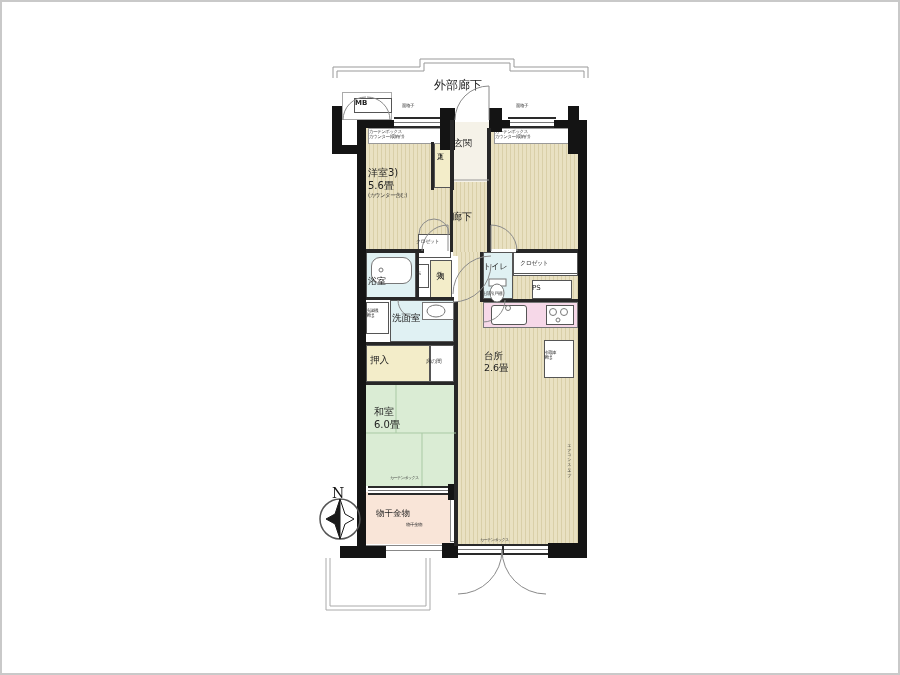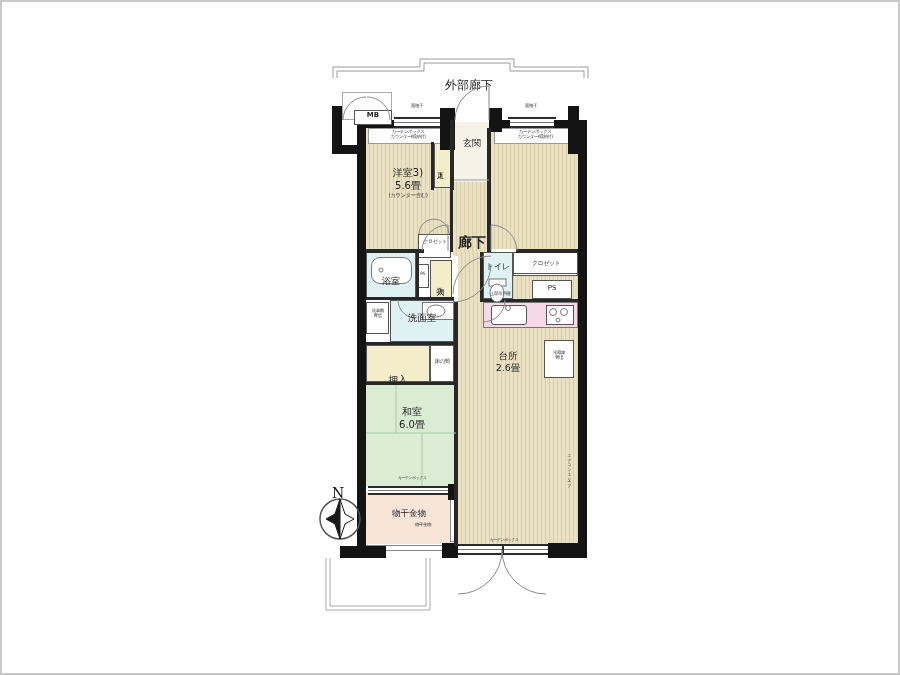--- a/index.html
+++ b/index.html
@@ -8,21 +8,21 @@
   .abs{position:absolute;box-sizing:border-box;}
   .floor{background:repeating-linear-gradient(90deg,#e9e1c2 0 3px,#d9cfa8 3px 4px);}
   .tatami{background:#daecd4;}
   .cyan{background:#e0f1f3;}
   .yellow{background:#f3edc9;}
   .peach{background:#f9e5d8;}
   .pink{background:#f6d8e8;}
   .wbox{background:#fff;border:1px solid #555;}
   .wall{background:#141414;}
   .iwall{background:#272727;}
-  .lbl{text-align:center;line-height:1.3;color:#222;}
+  .lbl{text-align:left;line-height:1.3;color:#222;}
   .tiny{font-size:5px;color:#333;letter-spacing:-0.5px;line-height:1.2;white-space:nowrap;}
   .vtext{writing-mode:vertical-rl;text-orientation:upright;letter-spacing:0;}
   .window{background:linear-gradient(#fff 40%,#777 40% 58%,#fff 58%);border-top:2px solid #2a2a2a;border-bottom:2px solid #2a2a2a;}
   svg{position:absolute;left:0;top:0;}
 </style>
 </head>
 <body>
 
 <div class="sheet">
 
@@ -95,21 +95,21 @@
   <div class="abs iwall" style="left:448px;top:188px;width:3px;height:62px;"></div>
   <div class="abs iwall" style="left:452px;top:300px;width:4px;height:244px;"></div>
   <div class="abs iwall" style="left:478px;top:250px;width:3px;height:50px;"></div>
   <div class="abs iwall" style="left:478px;top:297px;width:98px;height:3px;"></div>
   <div class="abs iwall" style="left:364px;top:295px;width:88px;height:3px;"></div>
   <div class="abs iwall" style="left:364px;top:340px;width:90px;height:3px;"></div>
   <div class="abs iwall" style="left:364px;top:380px;width:90px;height:3px;"></div>
   <div class="abs iwall" style="left:414px;top:250px;width:3px;height:47px;"></div>
 
   <div class="abs" style="left:340px;top:90px;width:50px;height:28px;background:#fff;border:1px solid #aaa;"></div>
-  <div class="abs wbox" style="left:352px;top:108px;width:38px;height:15px;">
+  <div class="abs wbox" style="left:352px;top:96px;width:38px;height:15px;">
     <div class="lbl" style="font-size:7px;font-weight:bold;">MB</div>
   </div>
 
   <svg width="900" height="675" viewBox="0 0 900 675">
     <g stroke="#999" fill="none" stroke-width="1">
       <path d="M331,76 L331,65 L418,65 L418,57 L512,57 L512,65 L586,65 L586,76"></path>
       <path d="M335,76 L335,69 L422,69 L422,61 L508,61 L508,69 L582,69 L582,76"></path>
     </g>
     <g stroke="#aaa" fill="none" stroke-width="1">
       <path d="M324,556 L324,608 L428,608 L428,556"></path>
@@ -157,21 +157,21 @@
     <line x1="452" y1="178" x2="487" y2="178" stroke="#999" stroke-width="1"></line>
   </svg>
 
   <div class="abs lbl" style="left:366px;top:164px;width:80px;font-size:10px;">
     <div>洋室3)</div>
     <div>5.6畳</div>
     <div class="tiny" style="font-size:5.5px;">(カウンター含む)</div>
   </div>
   <div class="abs lbl" style="left:452px;top:136px;width:36px;font-size:9px;">玄関</div>
   <div class="abs lbl vtext" style="left:434px;top:146px;font-size:6.5px;height:38px;">下足入</div>
-  <div class="abs lbl" style="left:450px;top:231px;width:40px;font-size:14px;font-weight:bold;">廊下</div>
+  <div class="abs lbl" style="left:450px;top:208px;width:40px;font-size:10px;">廊下</div>
   <div class="abs lbl tiny" style="left:414px;top:236px;width:38px;">クロゼット</div>
   <div class="abs lbl" style="left:366px;top:274px;width:46px;font-size:9px;">浴室</div>
   <div class="abs lbl tiny" style="left:414px;top:269px;width:13px;font-size:4.5px;">PS</div>
   <div class="abs lbl vtext" style="left:432px;top:263px;font-size:8px;height:32px;">物入</div>
   <div class="abs lbl" style="left:481px;top:260px;width:30px;font-size:8px;">トイレ</div>
   <div class="abs lbl tiny" style="left:480px;top:289px;width:36px;font-size:4.5px;">上部吊戸棚</div>
   <div class="abs lbl tiny" style="left:518px;top:257px;width:52px;font-size:6px;">クロゼット</div>
   <div class="abs lbl" style="left:530px;top:282px;width:40px;font-size:7px;">PS</div>
   <div class="abs lbl" style="left:482px;top:348px;width:48px;font-size:9.5px;">
     <div>台所</div>
@@ -179,21 +179,21 @@
   </div>
   <div class="abs lbl tiny" style="left:542px;top:348px;width:30px;font-size:4.5px;">
     <div>冷蔵庫</div>
     <div>置場</div>
   </div>
   <div class="abs lbl" style="left:390px;top:310px;width:60px;font-size:9.5px;">洗面室</div>
   <div class="abs lbl tiny" style="left:364px;top:306px;width:23px;font-size:4.5px;">
     <div>洗濯機</div>
     <div>置場</div>
   </div>
-  <div class="abs lbl" style="left:368px;top:352px;width:56px;font-size:9.5px;margin-top:20px;">押入</div>
+  <div class="abs lbl" style="left:368px;top:352px;width:56px;font-size:9.5px;">押入</div>
   <div class="abs lbl tiny" style="left:424px;top:356px;width:32px;font-size:5.5px;">床の間</div>
   <div class="abs lbl" style="left:372px;top:403px;width:76px;font-size:10px;">
     <div>和室</div>
     <div>6.0畳</div>
   </div>
   <div class="abs lbl" style="left:374px;top:506px;width:66px;font-size:8.5px;">物干金物</div>
   <div class="abs lbl tiny" style="left:404px;top:520px;width:34px;font-size:4.5px;">物干金物</div>
 
   <div class="abs lbl tiny" style="left:400px;top:101px;width:30px;font-size:4.5px;">面格子</div>
   <div class="abs lbl tiny" style="left:514px;top:101px;width:30px;font-size:4.5px;">面格子</div>

